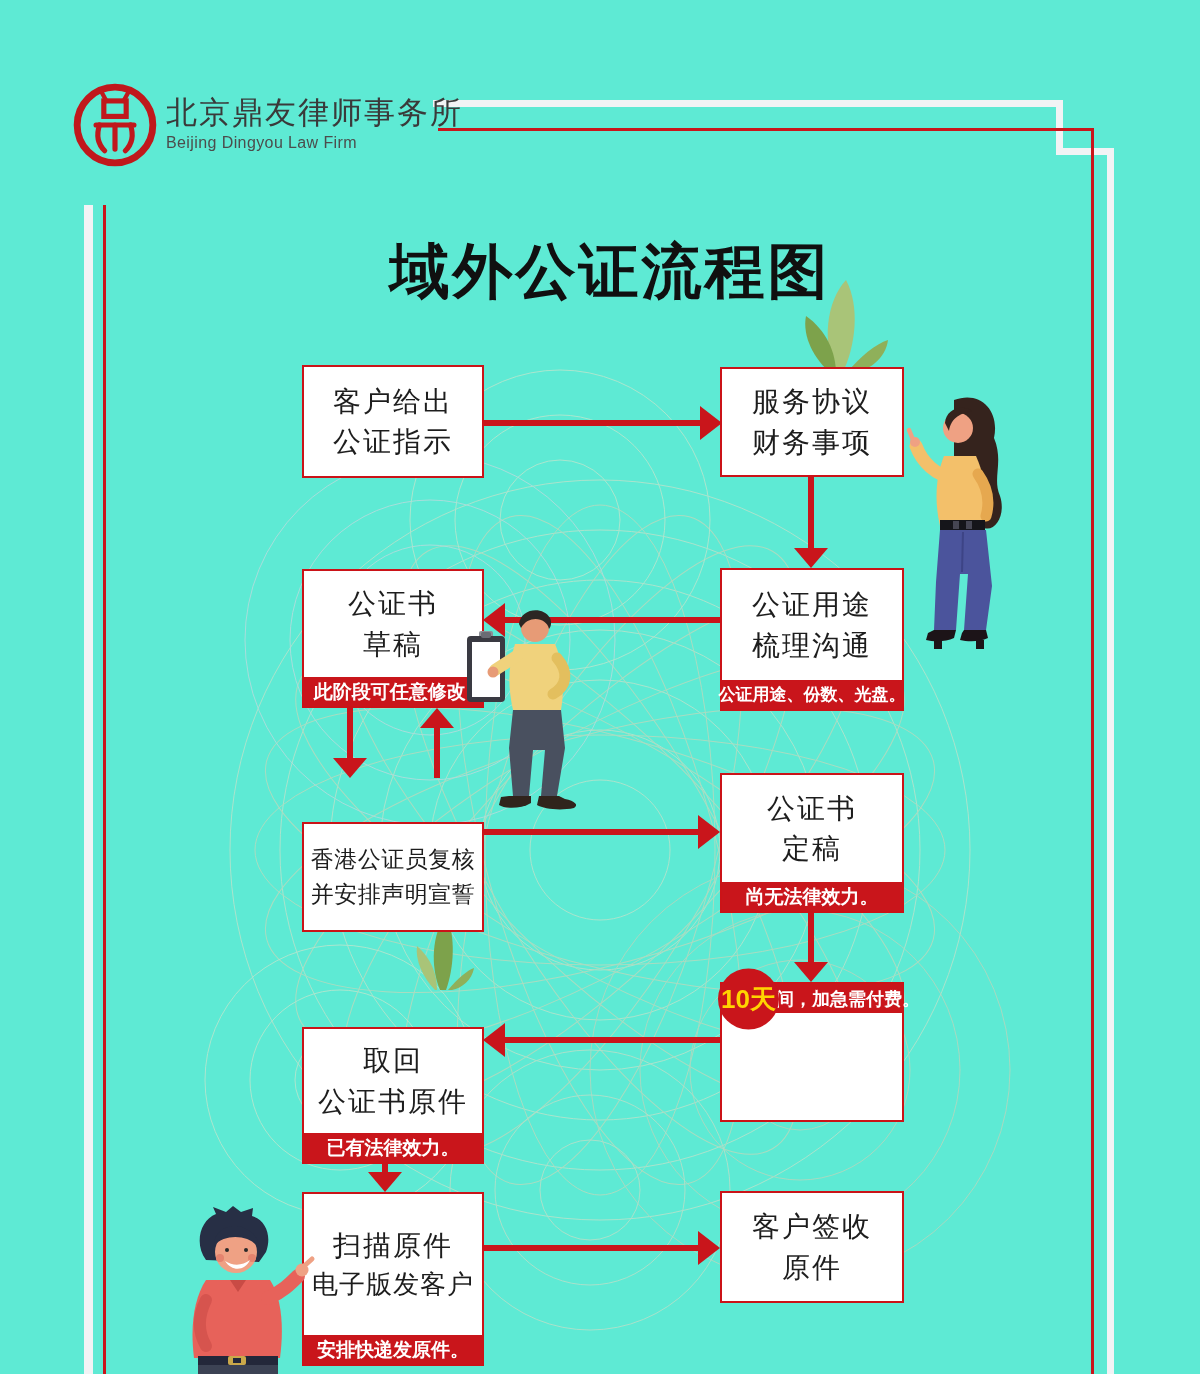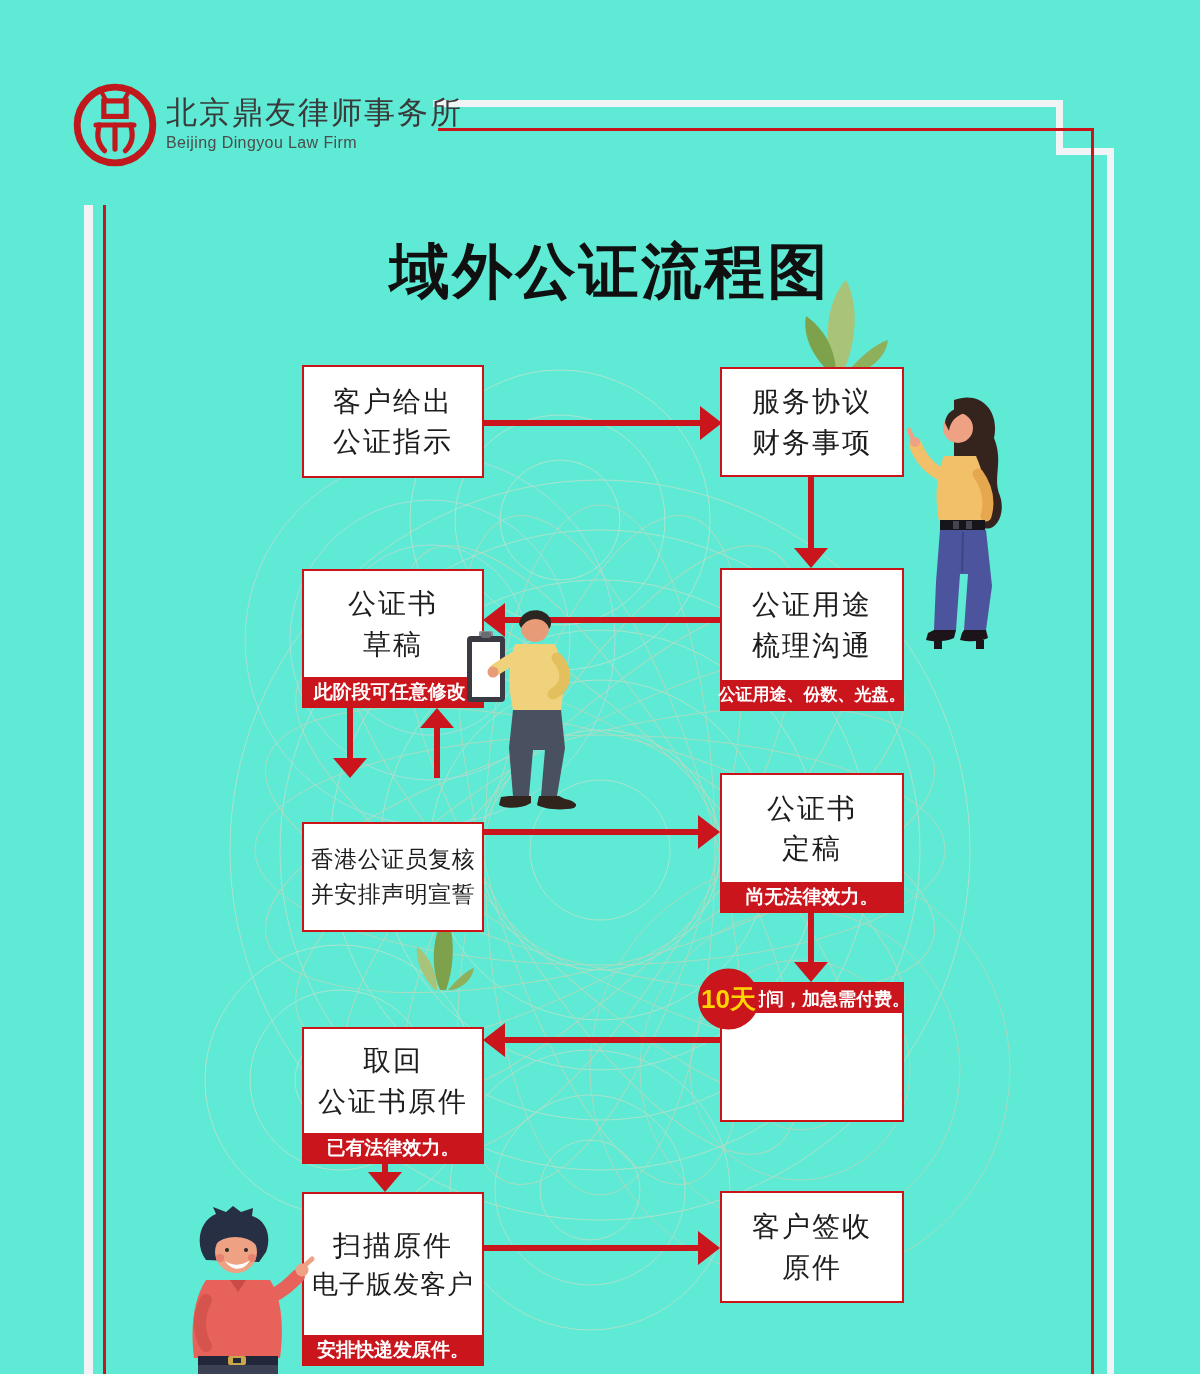--- a/index.html
+++ b/index.html
@@ -16,21 +16,21 @@
   .step { position:absolute; display:flex; flex-direction:column; border:2.5px solid #cb1318;
           background:#ffffff; z-index:40; }
   .step-body { flex:1; display:flex; flex-direction:column; align-items:center; justify-content:center; gap:9px; }
   .step-line { font-size:28px; color:#1d1d1d; letter-spacing:2px; line-height:1.12; white-space:nowrap; }
   .step-line.fs23 { font-size:23px; letter-spacing:0.5px; }
   .step-line.fs26 { font-size:26px; letter-spacing:1px; }
   .step-note { height:29px; background:#c9151b; color:#ffffff; font-weight:bold; font-size:19px;
                display:flex; align-items:center; justify-content:center; white-space:nowrap;
                position:relative; letter-spacing:0; }
   .step-note.fs17 { font-size:17px; }
-  .step-note.fs18 { font-size:18px; }
+  .step-note.fs18 { font-size:18px;margin-left:20px; }
   .badge-circle { position:absolute; left:-24px; top:50%; transform:translateY(-50%);
                   width:61px; height:61px; border-radius:50%; background:#c9151b;
                   display:flex; align-items:center; justify-content:center;
                   color:#ffd400; font-size:26px; font-weight:bold; letter-spacing:0; z-index:2; }
   .note-shift { margin-left:34px; }
 
   
   .hline { height:6px; background:#c9151b; z-index:30; }
   .vline { width:6px;  background:#c9151b; z-index:30; }
   .ah-r { width:0; height:0; border-top:17px solid transparent; border-bottom:17px solid transparent;

